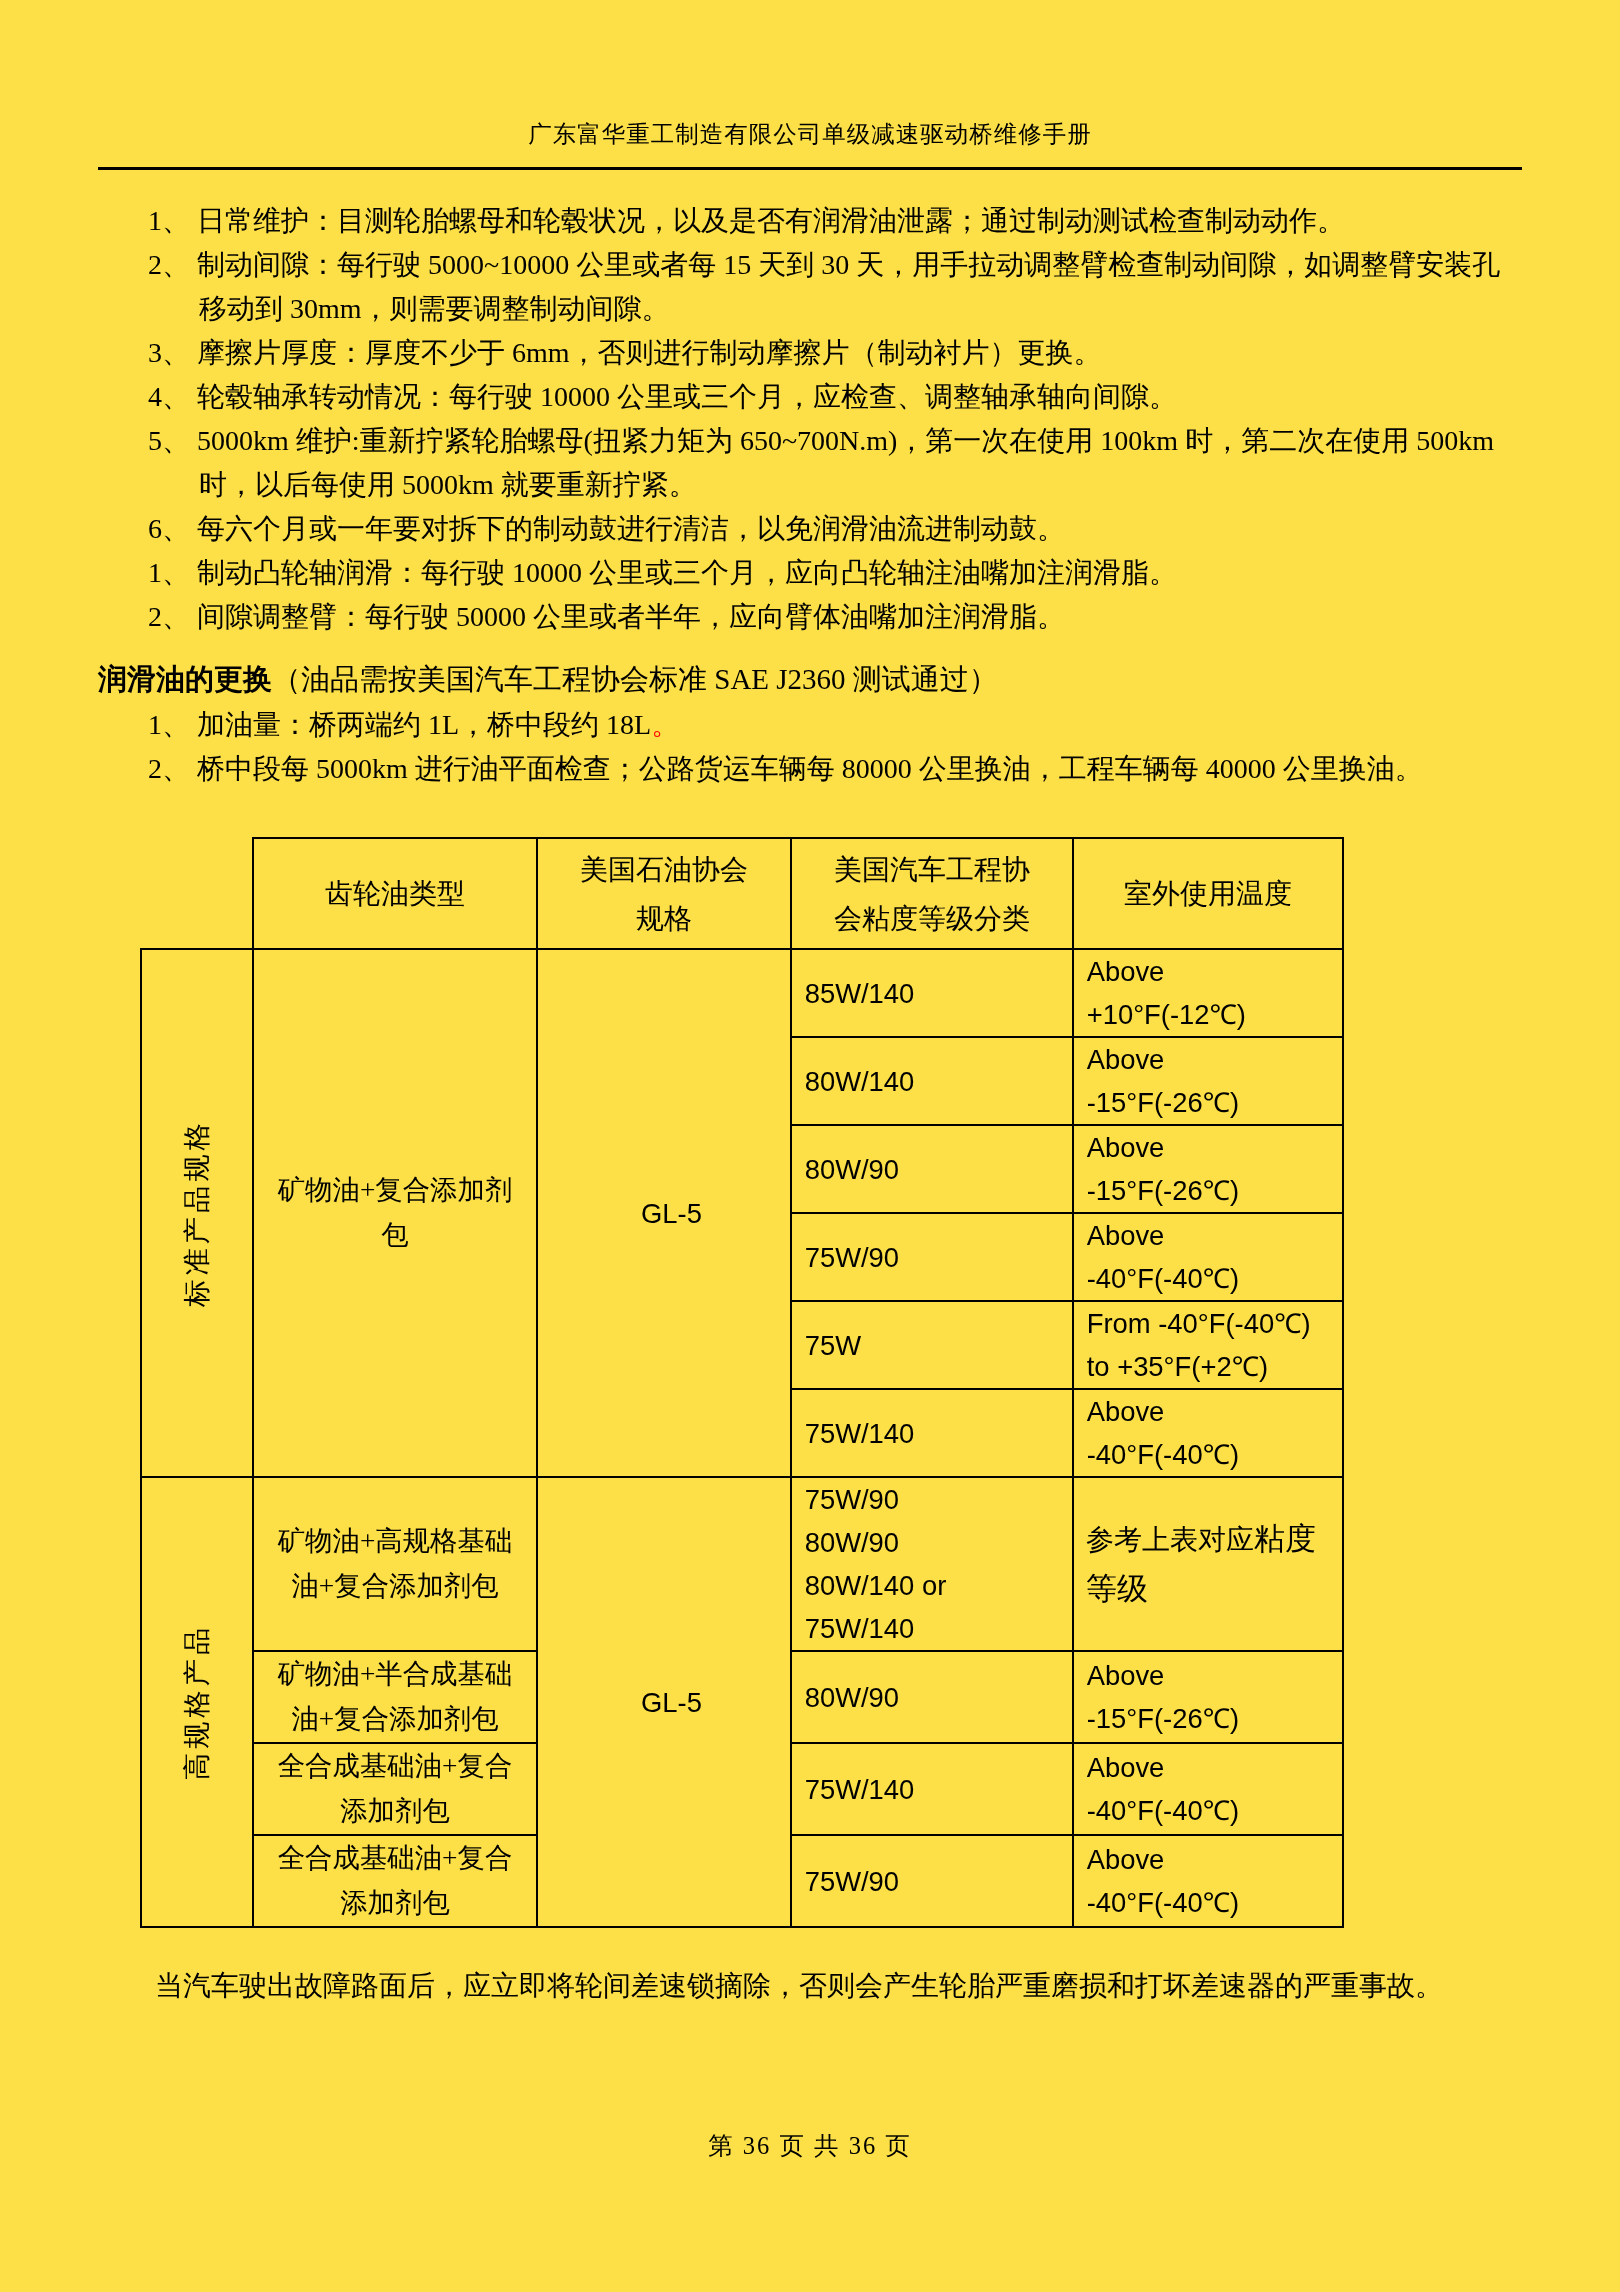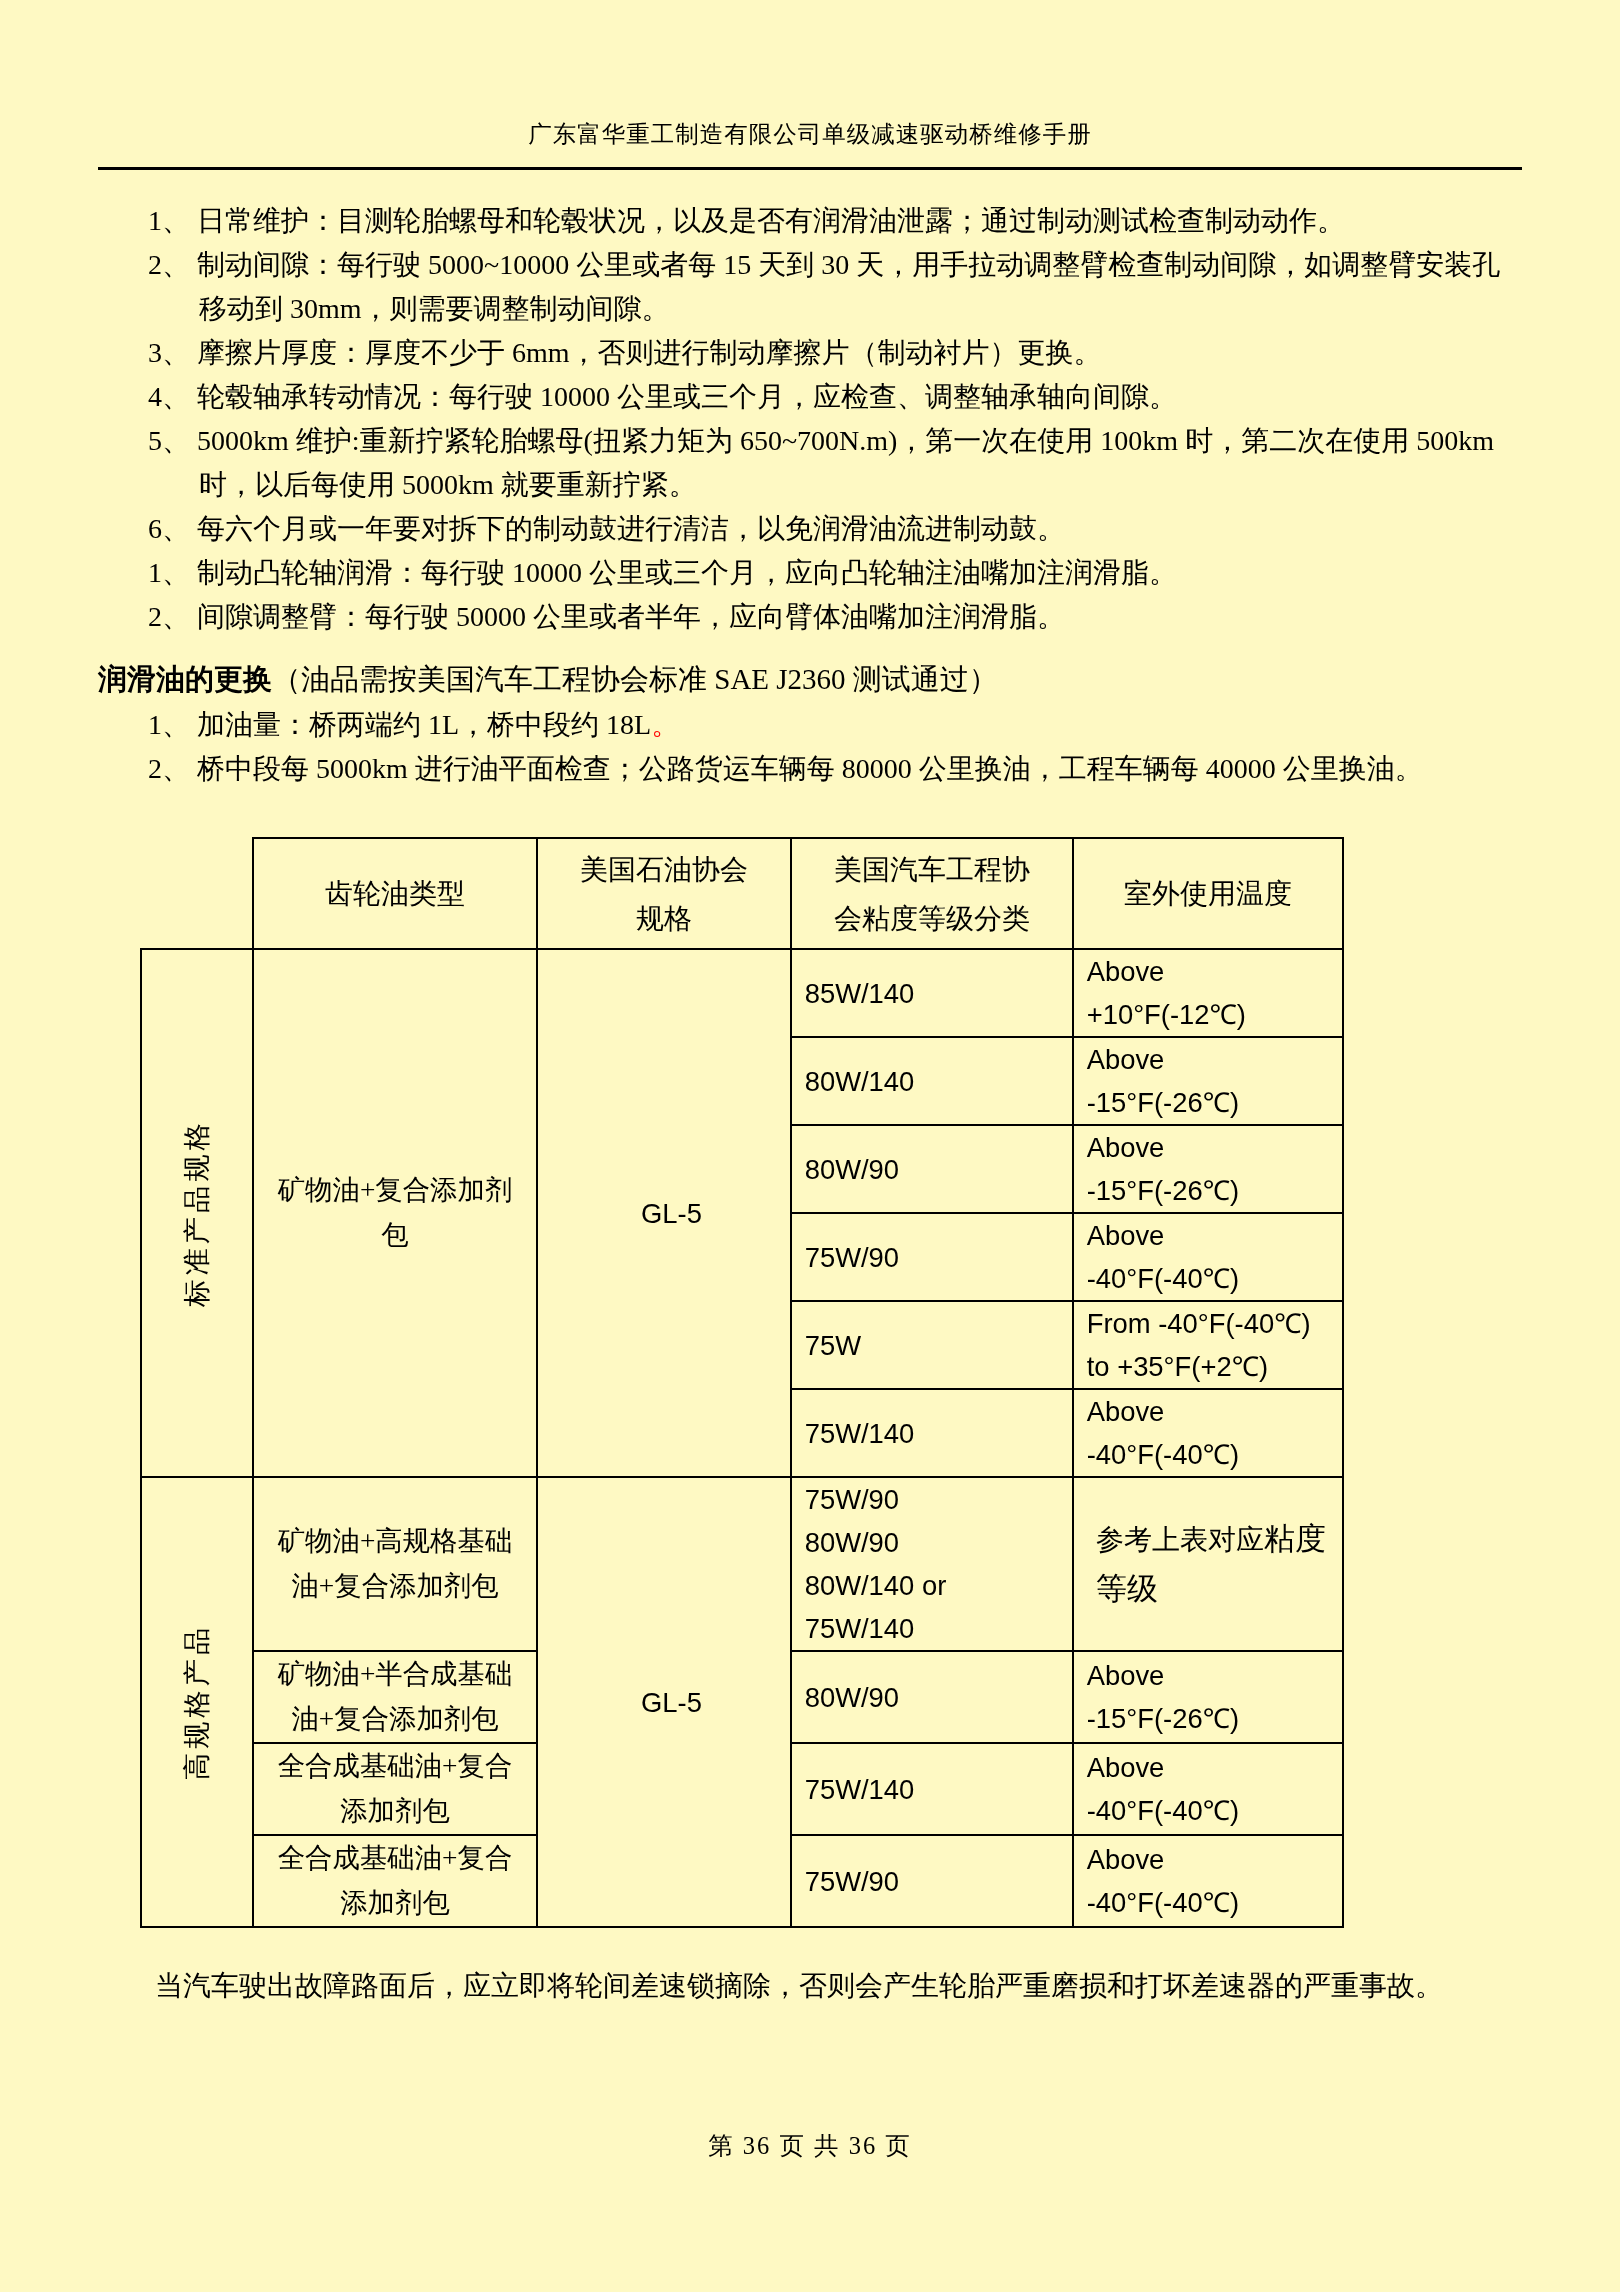--- a/index.html
+++ b/index.html
@@ -1,18 +1,18 @@
 <!DOCTYPE html>
 <html><head>
 <meta charset="utf-8">
 <style>
   * { margin:0; padding:0; box-sizing:border-box; }
   html,body { background:#ffffff; }
   .page {
-    position:relative; width:1620px; height:2293px; background:#fef9c3;
+    position:relative; width:1620px; height:2293px; background:#fde047;
     color:#000; font-family:"Liberation Serif", serif; overflow:hidden;
   }
   .page-title {
     position:absolute; top:118px; left:0; width:100%;
     text-align:center; font-size:23.5px; letter-spacing:1px;
   }
   .header-rule {
     position:absolute; top:167px; left:98px; width:1424px; height:0;
     border-top:3.9px solid #000;
   }
@@ -49,21 +49,21 @@
     text-align:left; padding-left:12.7px;
     white-space:pre-line; line-height:43px; font-size:27.4px;
   }
   td.sans.c { text-align:center; padding-left:15px; }
   td.vcell { position:relative; }
   td.vcell .vtext {
     position:absolute; left:50%; top:50%;
     transform:translate(-50%,-50%) rotate(-90deg);
     white-space:nowrap; letter-spacing:3.9px; font-size:27.4px;
   }
-  td.ref { padding-left:22px; font-size:28px; line-height:49px; text-align:left; }
+  td.ref { padding-left:12px; font-size:28px; line-height:49px; text-align:left; }
   td.ref .big { font-size:31px; }
 
   .bottom {
     position:absolute; top:1963px; left:98px; width:1424px;
     font-size:28px; line-height:46px;
   }
   .diff-heading { font-size:29px; font-weight:bold; line-height:46px; }
   .para { text-indent:57px; }
   .page-footer {
     position:absolute; top:2129px; left:0; width:100%;

